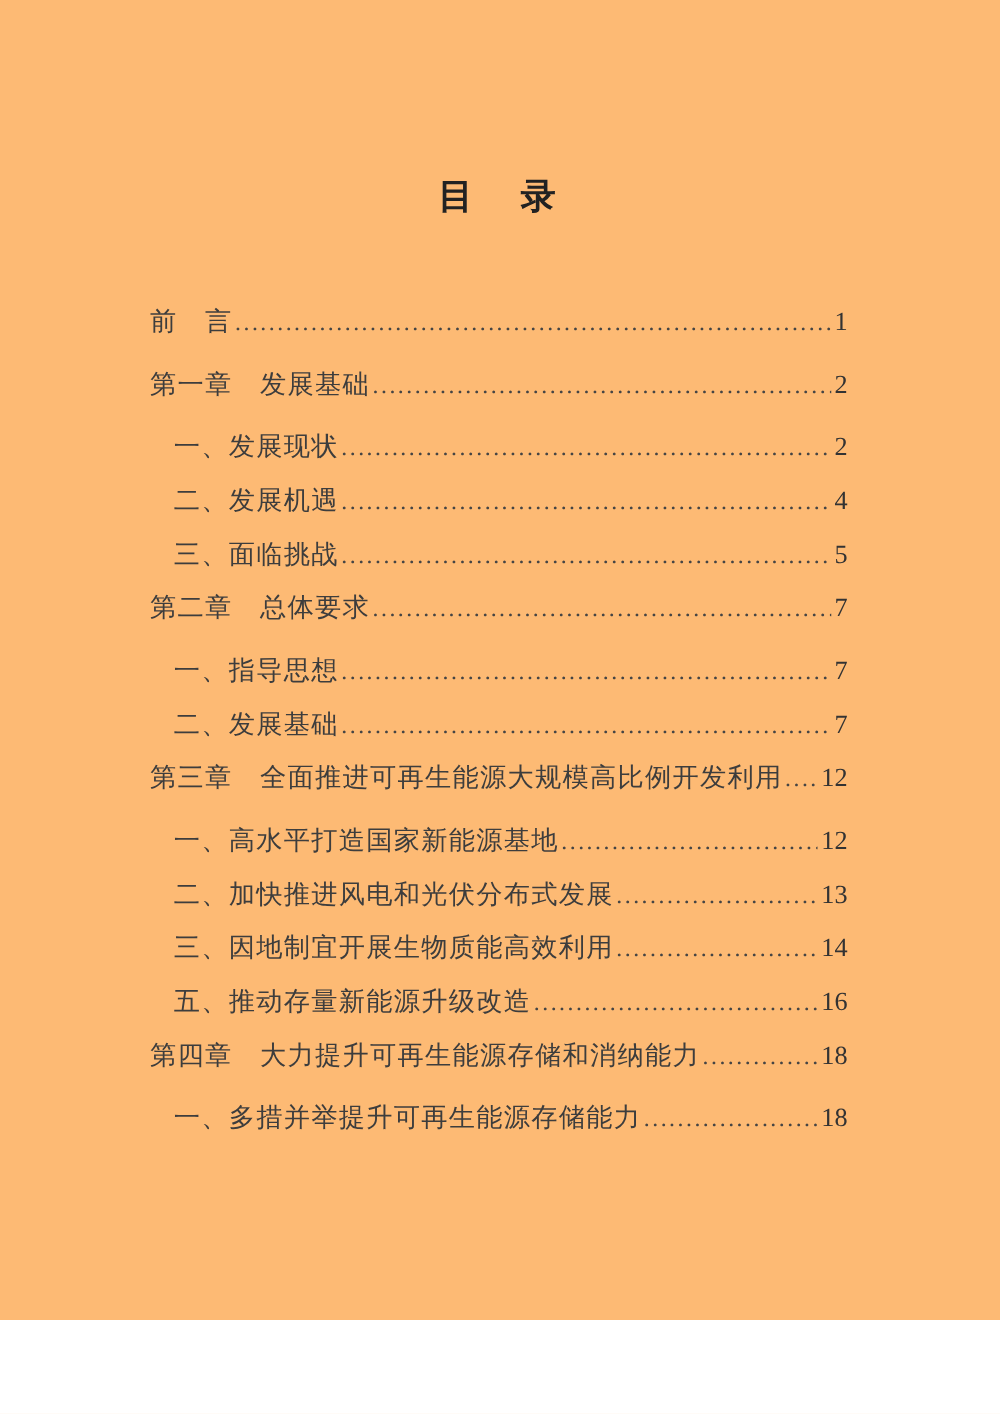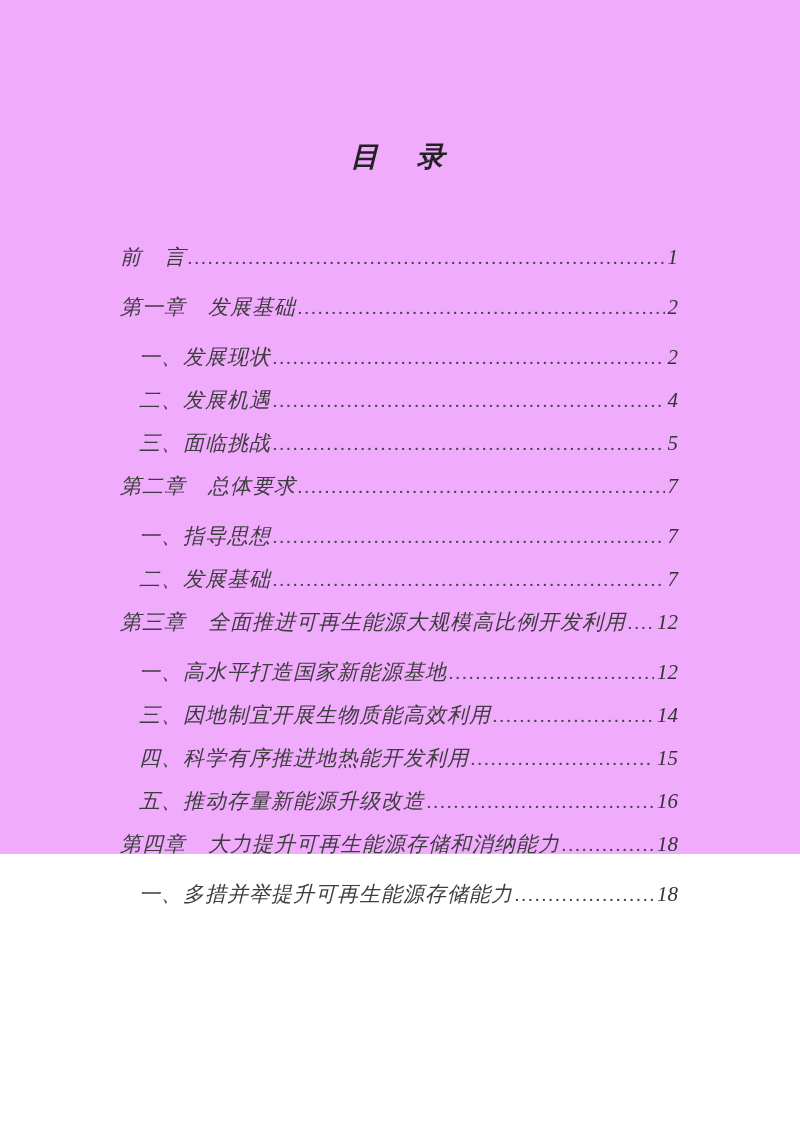--- a/index.html
+++ b/index.html
@@ -6,23 +6,22 @@
   html, body { background: #ffffff; }
   body {
     width: 800px;
     height: 1131px;
     overflow: hidden;
     font-family: "Liberation Serif", "DejaVu Serif", serif;
   }
   .page {
     position: relative;
     width: 800px;
-    height: 854px;
-    background: #f0abfc;
-    font-style: italic;
+    height: 1056px;
+    background: #fdba74;
   }
   .title {
     padding-top: 140px;
     text-align: center;
     font-family: "Liberation Sans", "DejaVu Sans", sans-serif;
     font-weight: bold;
     font-size: 28px;
     line-height: 34px;
     letter-spacing: 5px;
     color: #222222;
@@ -122,28 +121,28 @@
     <span class="toc-label">第三章　全面推进可再生能源大规模高比例开发利用</span>
     <span class="toc-leader"></span>
     <span class="toc-page">12</span>
   </div>
       <div class="toc-row section">
     <span class="toc-label">一、高水平打造国家新能源基地</span>
     <span class="toc-leader"></span>
     <span class="toc-page">12</span>
   </div>
       <div class="toc-row section">
+    <span class="toc-label">二、加快推进风电和光伏分布式发展</span>
+    <span class="toc-leader"></span>
+    <span class="toc-page">13</span>
+  </div>
+      <div class="toc-row section">
     <span class="toc-label">三、因地制宜开展生物质能高效利用</span>
     <span class="toc-leader"></span>
     <span class="toc-page">14</span>
-  </div>
-      <div class="toc-row section">
-    <span class="toc-label">四、科学有序推进地热能开发利用</span>
-    <span class="toc-leader"></span>
-    <span class="toc-page">15</span>
   </div>
       <div class="toc-row section">
     <span class="toc-label">五、推动存量新能源升级改造</span>
     <span class="toc-leader"></span>
     <span class="toc-page">16</span>
   </div>
       <div class="toc-row chapter">
     <span class="toc-label">第四章　大力提升可再生能源存储和消纳能力</span>
     <span class="toc-leader"></span>
     <span class="toc-page">18</span>

